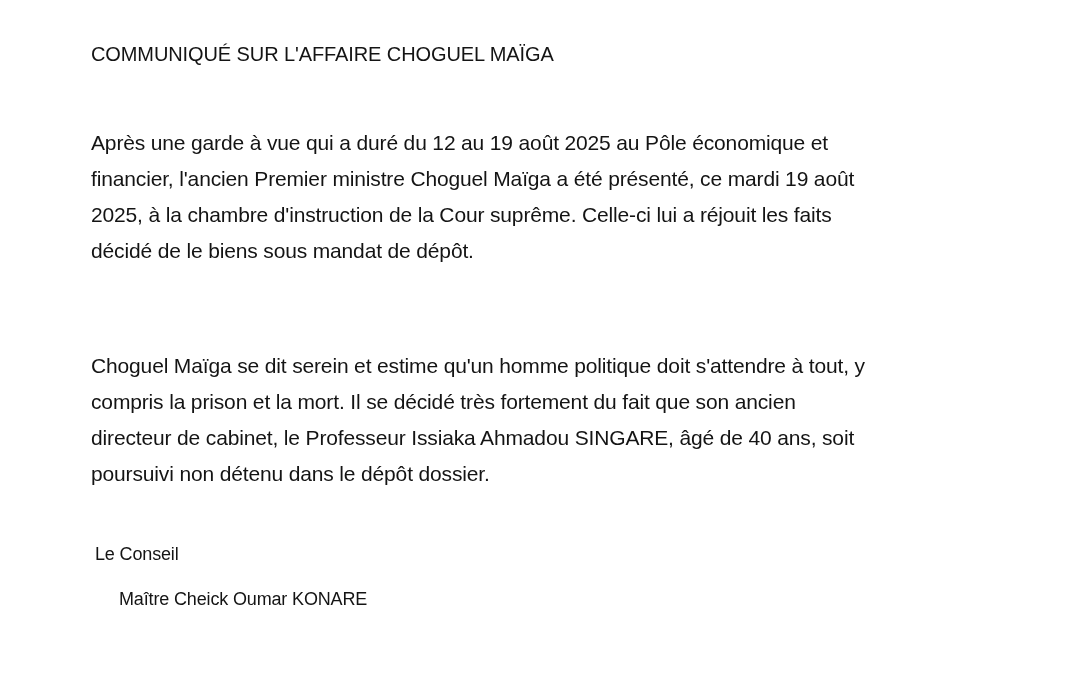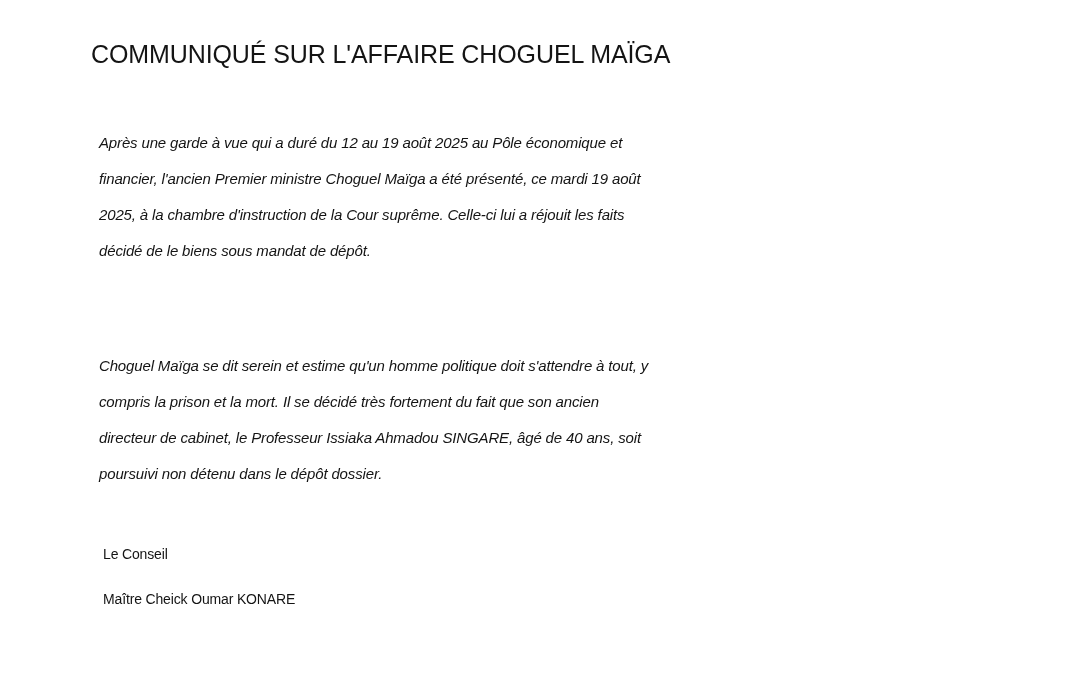--- a/index.html
+++ b/index.html
@@ -18,51 +18,50 @@
     .doc {
       position: absolute;
       left: 91px;
       top: 0;
       width: 960px;
     }
     .title {
       position: absolute;
       top: 40px;
       left: 0;
-      font-size: 25px;
+      font-size: 20px;
       line-height: 28px;
       white-space: nowrap;
       letter-spacing: -0.1px;
       text-align: right;
     }
     .para {
       position: absolute;
-      left: 8px;
-      font-size: 15px;
+      left: 0;
+      font-size: 21px;
       white-space: nowrap;
       letter-spacing: -0.15px;
-      font-style: italic;
     }
     .para .line {
       display: block;
       height: 36px;
       line-height: 36px;
     }
     .p1 { top: 125px; }
     .p2 { top: 348px; }
     .sig {
       position: absolute;
-      left: 12px;
-      font-size: 14px;
+      left: 4px;
+      font-size: 18px;
       line-height: 28px;
       white-space: nowrap;
       letter-spacing: -0.15px;
     }
     .sig1 { top: 540px; }
-    .sig2 { top: 585px; }
+    .sig2 { top: 585px; margin-left: 24px; }
   </style>
 </head>
 <body>
 
 <div class="doc">
 
   <div class="title">COMMUNIQUÉ SUR L'AFFAIRE CHOGUEL MAÏGA</div>
 
   <div class="para p1">
     <span class="line">Après une garde à vue qui a duré du 12 au 19 août 2025 au Pôle économique et</span>

